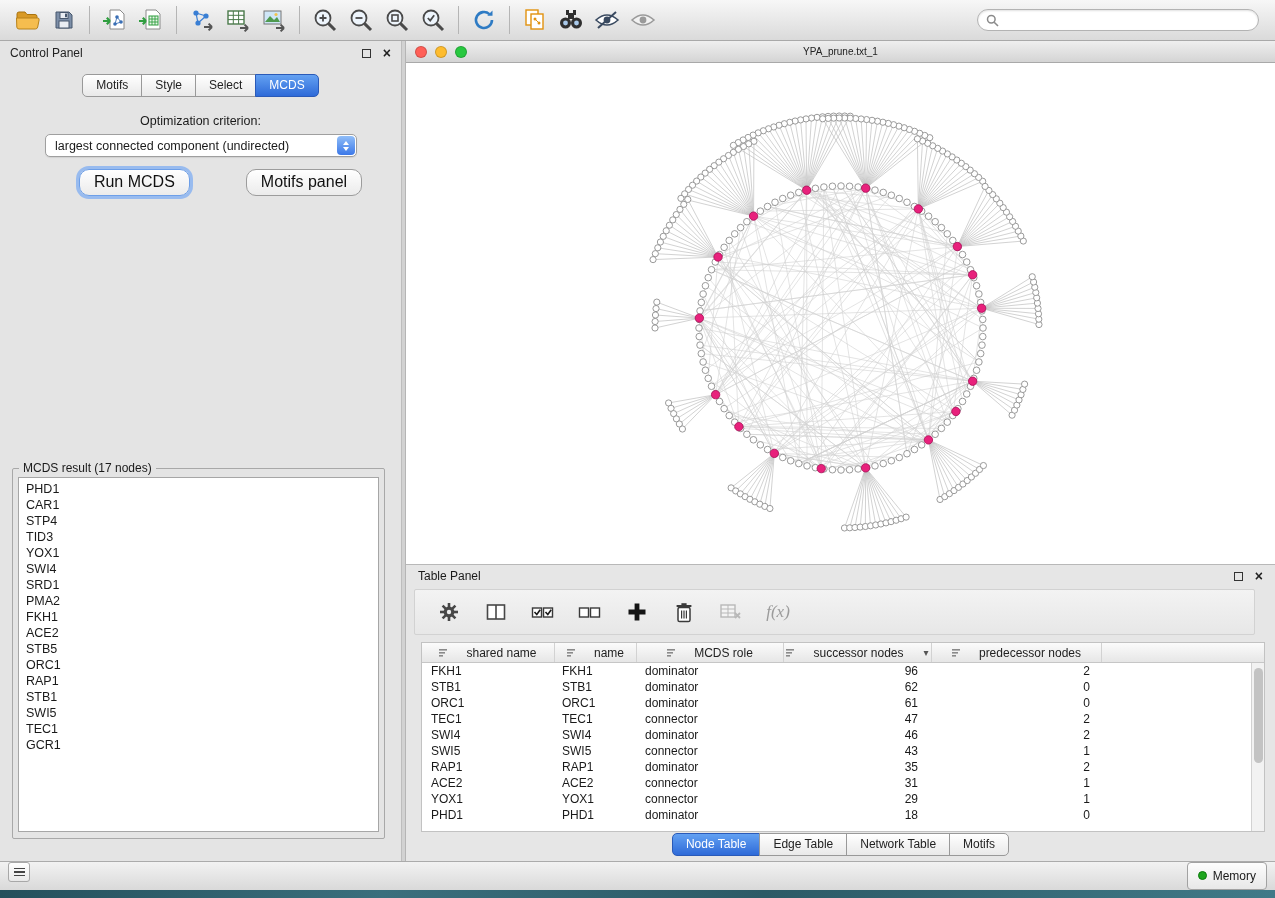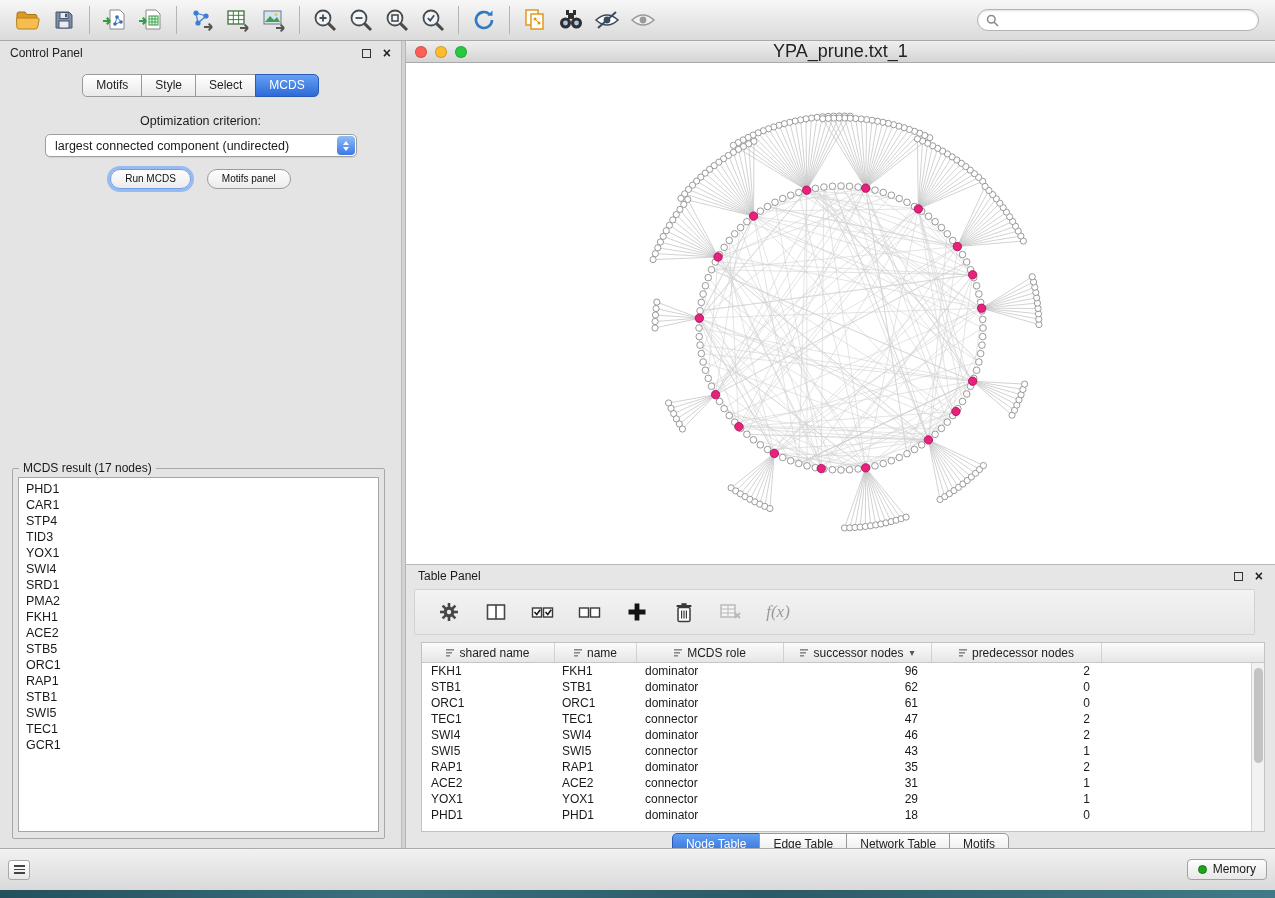--- a/index.html
+++ b/index.html
@@ -31,71 +31,71 @@
   .seg.active { background:linear-gradient(#63a1f2,#2e6ad8); color:#fff; border-color:#2a5ab8; }
   .opt-label { position:absolute; top:73px; left:0; right:0; text-align:center; font-size:12.5px; }
   .combo { position:absolute; top:93px; left:45px; width:312px; height:23px; background:#fff;
     border:1px solid #9f9f9f; border-radius:5px; display:flex; align-items:center; box-shadow:0 1px 1px rgba(0,0,0,.08); }
   .combo-text { flex:1; padding-left:9px; font-size:12.5px; white-space:nowrap; overflow:hidden; }
   .stepper { width:18px; height:19px; margin:1px 1px 1px 0; border-radius:4px;
     background:linear-gradient(#8fbdf8,#3c78e8); display:flex; flex-direction:column; align-items:center; justify-content:center; gap:2px; }
   .tri-up { width:0; height:0; border-left:3.5px solid transparent; border-right:3.5px solid transparent; border-bottom:4px solid #fff; }
   .tri-down { width:0; height:0; border-left:3.5px solid transparent; border-right:3.5px solid transparent; border-top:4px solid #fff; }
   .cp-buttons { position:absolute; top:128px; left:0; right:0; display:flex; justify-content:center; gap:16px; }
-  .btn { padding:3px 14px 4px; font-size:10px; background:linear-gradient(#ffffff,#ebebeb);
-    border:1px solid #9c9c9c; border-radius:10px; color:#111; }
+  .btn { padding:3px 14px 4px; font-size:16px; background:linear-gradient(#ffffff,#ebebeb);
+    border:1px solid #9c9c9c; border-radius:10px; color:#111;margin-left:40px; }
   .btn.focused { box-shadow:0 0 0 3px rgba(110,165,245,.65); border-color:#6d9fe8; }
   .mcds-fieldset { position:absolute; left:12px; right:16px; top:420px; bottom:22px;
     border:1px solid #a8a8a8; border-radius:2px; }
   .mcds-fieldset legend { font-size:12px; margin-left:6px; padding:0 4px; color:#1a1a1a; }
   .mcds-list { position:absolute; left:5px; right:5px; top:2px; bottom:6px; background:#fff;
     border:1px solid #a6a6a6; overflow:hidden; padding:3px 0 0 7px; }
   .mcds-item { font-size:12.5px; height:16px; line-height:16px; }
 
   
   .vsplit { position:absolute; left:402px; top:41px; width:4px; bottom:37px; background:#d2d2d2; border-right:1px solid #b5b5b5; }
 
   
   .netwin { position:absolute; left:406px; top:41px; right:0; height:523px; background:#fff; }
   .net-titlebar { height:22px; background:linear-gradient(#efefef,#d4d4d4); border-bottom:1px solid #a9a9a9;
     display:flex; align-items:center; position:relative; }
   .traffic { display:flex; gap:8px; padding-left:9px; }
   .tl { width:12px; height:12px; border-radius:50%; border:1px solid rgba(0,0,0,.18); }
   .tl.red { background:#ff5f57; } .tl.yellow { background:#febc2e; } .tl.green { background:#28c840; }
-  .net-title { position:absolute; left:0; right:0; text-align:center; font-size:18px; color:#222; }
+  .net-title { position:absolute; left:0; right:0; text-align:center; font-size:10px; color:#222; }
   .net-canvas { position:absolute; top:22px; left:0; right:0; bottom:0; background:#fff; overflow:hidden; }
 
   
   .tp { position:absolute; left:406px; top:564px; right:0; bottom:37px; background:#e6e6e6; border-top:1px solid #b8b8b8; }
   .tp-header { height:22px; display:flex; align-items:center; padding:0 12px; font-size:12px; }
   .tp-toolbar { position:absolute; top:24px; left:8px; right:20px; height:46px;
     background:linear-gradient(#f3f3f3,#e7e7e7); border:1px solid #d2d2d2; border-radius:2px;
     display:flex; align-items:center; padding-left:20px; gap:19px; }
   .tt-btn { width:28px; height:28px; display:flex; align-items:center; justify-content:center; }
   .fx-label { font-family:"Liberation Serif",serif; font-style:italic; font-size:17px; color:#9b9b9b; }
   .tp-table { position:absolute; left:15px; right:10px; top:77px; height:190px; background:#fff; border:1px solid #c2c2c2; }
   .t-head { display:flex; height:20px; background:linear-gradient(#fbfbfb,#e6e6e6); border-bottom:1px solid #c6c6c6; }
-  .th { display:flex; align-items:center; justify-content:center; gap:4px; font-size:12px; color:#222;
+  .th { display:flex; align-items:center; justify-content:center; gap:18px; font-size:12px; color:#222;
     border-right:1px solid #d2d2d2; position:relative; }
   .th .caret { font-size:10px; color:#555; margin-left:2px; }
   .c0 { width:133px; } .c1 { width:82px; } .c2 { width:147px; } .c3 { width:148px; } .c4 { width:170px; }
   .cfill { flex:1; border-right:none; }
   .t-rows { position:absolute; top:20px; left:0; right:13px; bottom:0; overflow:hidden; }
   .t-row { display:flex; height:16px; line-height:16px; font-size:12px; }
   .t-cell { overflow:hidden; white-space:nowrap; }
   .t-row .c0 { padding-left:9px; } .t-row .c1 { padding-left:7px; } .t-row .c2 { padding-left:8px; }
   .t-row .c3 { text-align:right; padding-right:14px; } .t-row .c4 { text-align:right; padding-right:12px; }
   .t-scroll { position:absolute; top:20px; right:0; width:13px; bottom:0; background:#f2f2f2; border-left:1px solid #d2d2d2; }
   .t-thumb { position:absolute; left:1.5px; right:1.5px; top:5px; height:95px; background:#c3c3c3; border-radius:5px; }
   .tp-tabs { position:absolute; bottom:5px; left:0; right:0; display:flex; justify-content:center; }
 
   
-  .statusbar { position:absolute; left:0; right:0; bottom:8px; height:42px;
+  .statusbar { position:absolute; left:0; right:0; bottom:8px; height:29px;
     background:linear-gradient(#f2f2f2,#d9d9d9); border-top:1px solid #ababab;
-    display:flex; align-items:center; padding:0 8px; }
+    display:flex; padding:0 8px; }
   .list-btn { width:22px; height:20px; border:1px solid #a8a8a8; border-radius:3px; background:linear-gradient(#fff,#e8e8e8);
     display:flex; flex-direction:column; align-items:center; justify-content:center; gap:2px; }
   .list-btn i { display:block; width:11px; height:1.6px; background:#444; }
   .mem-btn { margin-left:auto; display:flex; align-items:center; gap:6px; padding:2px 10px 3px;
     border:1px solid #a2a2a2; border-radius:4px; background:linear-gradient(#fdfdfd,#e8e8e8); font-size:12px; }
   .mem-dot { width:9px; height:9px; border-radius:50%; background:#1ea51e; border:1px solid #0c7a0c; }
   .desktop { position:absolute; left:0; right:0; bottom:0; height:8px;
     background:linear-gradient(90deg,#24505c,#3a6f7d 30%,#2c5a66 60%,#407a88); }
 
   svg { display:block; }

